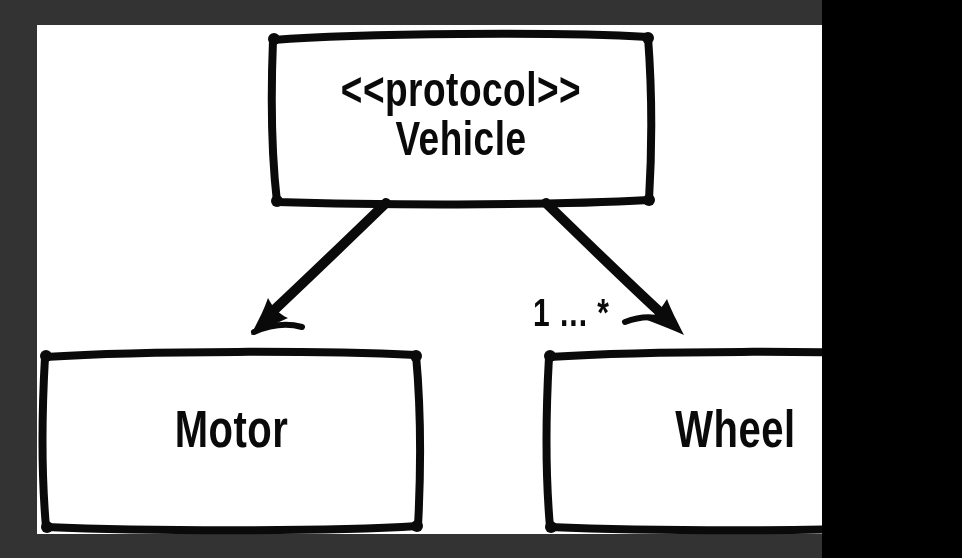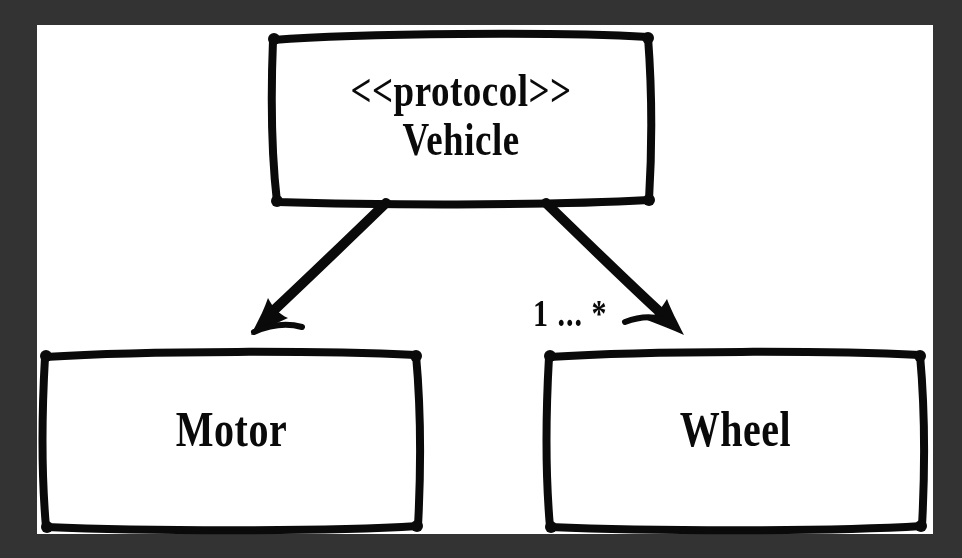--- a/index.html
+++ b/index.html
@@ -1,19 +1,19 @@
 <!DOCTYPE html>
 <html style="--frame-background: #333333; --canvas: #ffffff; --ink: #0a0a0a;"><head>
 <meta charset="utf-8">
 <style>
   html,body { margin:0; padding:0; background:#000; }
   .stage {
-    position:relative; width:962px; height:558px; overflow:hidden;
+    position:relative; width:822px; height:558px; overflow:hidden;
     background: var(--frame-background, #333333);
-    font-family:Liberation Serif, serif;
+    font-family:Liberation Sans, sans-serif;
   }
   .canvas {
     position:absolute; left:37px; top:25px; width:896px; height:509px;
     background: var(--canvas, #ffffff);
   }
   svg.ink-layer { position:absolute; left:0; top:0; width:962px; height:558px; }
   .stroke-ink { stroke: var(--ink, #000000); fill:none; stroke-linecap:round; stroke-linejoin:round; }
   .fill-ink   { fill: var(--ink, #000000); stroke:none; }
   .box-fill   { fill: var(--canvas, #ffffff); }
   .label {

